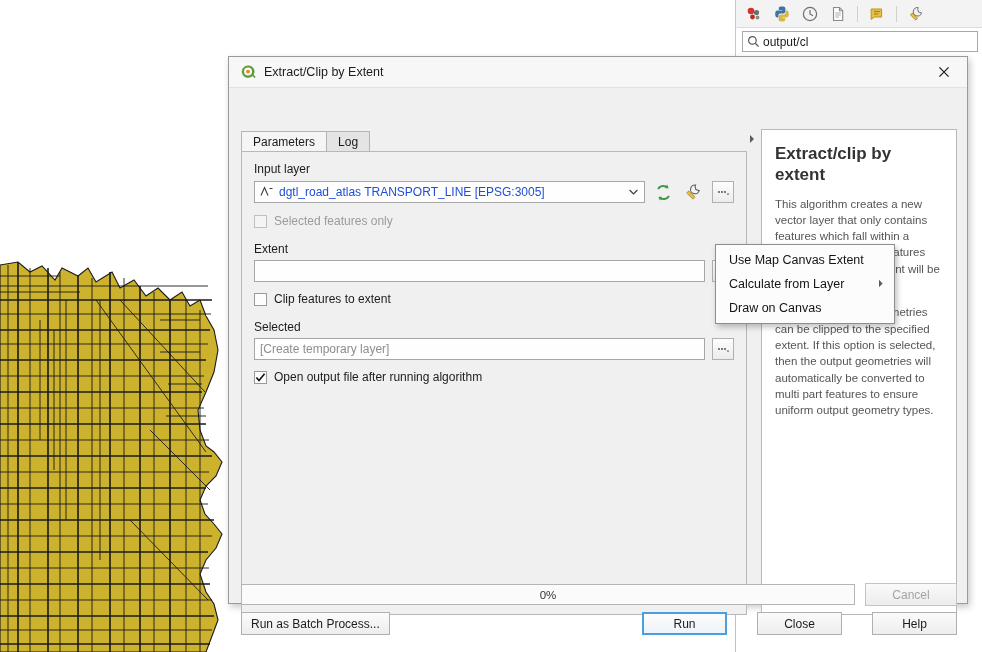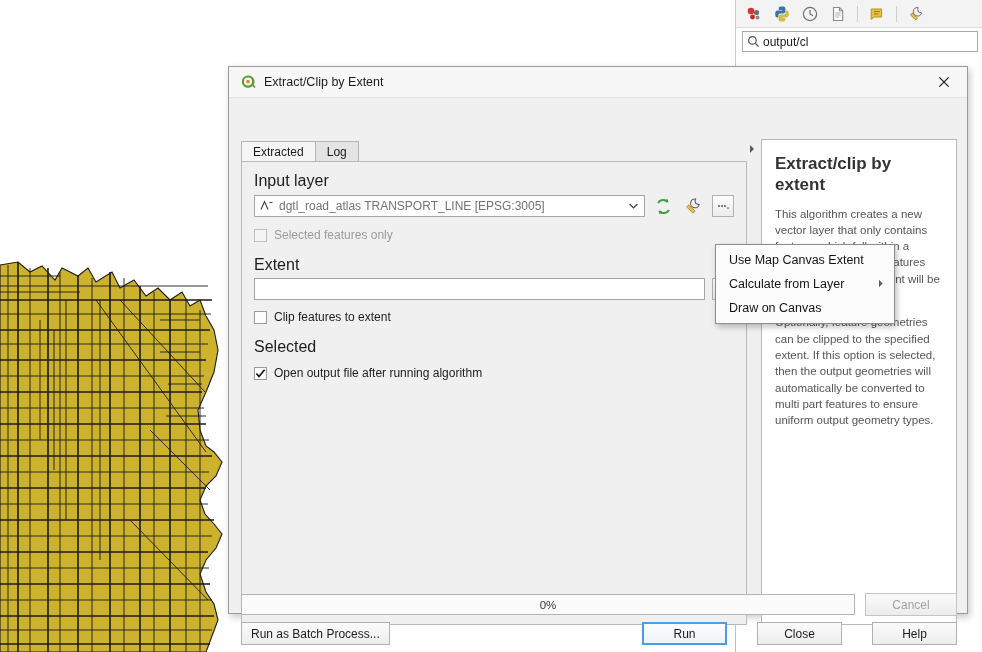--- a/index.html
+++ b/index.html
@@ -43,21 +43,21 @@
     display: flex; align-items: center; box-sizing: border-box;
   }
   #toolbox-search-icon { width: 20px; display: flex; align-items: center; justify-content: center; }
   #toolbox-search-text { font-size: 12px; color: #1a1a1a; }
   #dock-divider-v {
     position: absolute; left: 735px; top: 600px; width: 1px; height: 52px; background: #c0c0c0;
   }
 
   
   #dialog {
-    position: absolute; left: 228px; top: 66px; width: 740px; height: 548px;
+    position: absolute; left: 228px; top: 56px; width: 740px; height: 548px;
     background: #f0f0f0;
     border: 1px solid #9a9a9a;
     box-shadow: 2px 3px 7px rgba(0,0,0,0.22);
     box-sizing: border-box;
   }
   #dialog-titlebar {
     height: 31px; background: #f7f7f7;
     display: flex; align-items: center;
     border-bottom: 1px solid #e2e2e2;
     box-sizing: border-box;
@@ -84,30 +84,30 @@
   .tab.active { background: #f5f5f5; border-bottom: 1px solid #f5f5f5; }
 
   
   #params-panel {
     position: absolute; left: 12px; top: 63px; width: 506px; height: 464px;
     background: #f0f0f0;
     border: 1px solid #b8b8b8;
     box-sizing: border-box;
     padding: 10px 12px;
   }
-  .field-label { font-size: 16px; color: #1c1c1c; margin-bottom: 4px; }
+  .field-label { font-size: 12px; color: #1c1c1c; margin-bottom: 4px; }
   .row { display: flex; align-items: center; }
 
   .combo {
     flex: 1; height: 22px; background: #fefefe; border: 1px solid #a6a6a6;
     display: flex; align-items: center; box-sizing: border-box; padding: 0 2px 0 5px;
     position: relative;
   }
   .combo-layer-icon { margin-right: 5px; display: flex; align-items: center; }
-  .combo-text { font-size: 12px; color: #737373; flex: 1; white-space: nowrap; overflow: hidden; }
+  .combo-text { font-size: 12px; color: #1d4ed8; flex: 1; white-space: nowrap; overflow: hidden; }
   .combo-arrow { width: 18px; display: flex; align-items: center; justify-content: center; }
 
   .icon-btn { width: 24px; height: 24px; display: flex; align-items: center; justify-content: center; margin-left: 6px; }
   .dots-btn {
     width: 22px; height: 22px; margin-left: 7px;
     border: 1px solid #b0b0b0; background: linear-gradient(#fdfdfd, #ececec);
     display: flex; align-items: center; justify-content: center;
     box-sizing: border-box;
   }
 
@@ -330,21 +330,21 @@
       <span id="dialog-close">
         <svg width="12" height="12" viewBox="0 0 12 12">
           <path d="M1.4,1.4 L10.6,10.6 M10.6,1.4 L1.4,10.6" stroke="#222" stroke-width="1.3"></path>
         </svg>
       </span>
     </div>
 
     <div id="dialog-body">
 
       <div id="tabs">
-        <div class="tab active">Extracted</div>
+        <div class="tab active">Parameters</div>
         <div class="tab">Log</div>
       </div>
 
       <div id="splitter-handle">
         <svg width="6" height="10" viewBox="0 0 6 10">
           <path d="M1,1 L5,5 L1,9 Z" fill="#5c5c5c"></path>
         </svg>
       </div>
 
       <div id="params-panel">
@@ -408,20 +408,31 @@
           </span>
         </div>
 
         <div class="checkrow">
           <span class="cbox"></span>
           <span class="cbox-label">Clip features to extent</span>
         </div>
 
         <div class="field-label" style="margin-top:14px;">Selected</div>
 
+        <div class="row">
+          <div class="textinput placeholder">[Create temporary layer]</div>
+          <span class="dots-btn">
+            <svg width="14" height="10" viewBox="0 0 14 10">
+              <circle cx="3" cy="5" r="0.9" fill="#444"></circle>
+                <circle cx="6" cy="5" r="0.9" fill="#444"></circle>
+              <circle cx="9" cy="5" r="0.9" fill="#444"></circle>
+              <path d="M10.5,6.4 L13.4,6.4 L12,8.2 Z" fill="#666"></path>
+            </svg>
+          </span>
+        </div>
 
         <div class="checkrow">
           <span class="cbox">
             <svg width="11" height="11" viewBox="0 0 11 11">
               <path d="M1.4,5.4 L4,8.4 L9.6,1.8" fill="none" stroke="#111" stroke-width="1.6"></path>
             </svg>
           </span>
           <span class="cbox-label">Open output file after running algorithm</span>
         </div>
 

